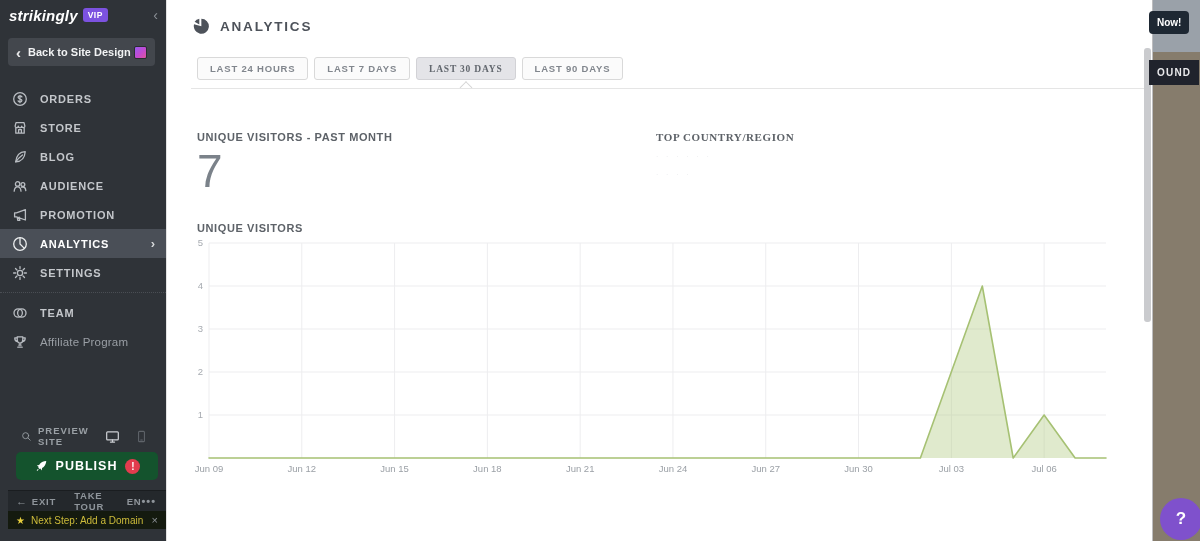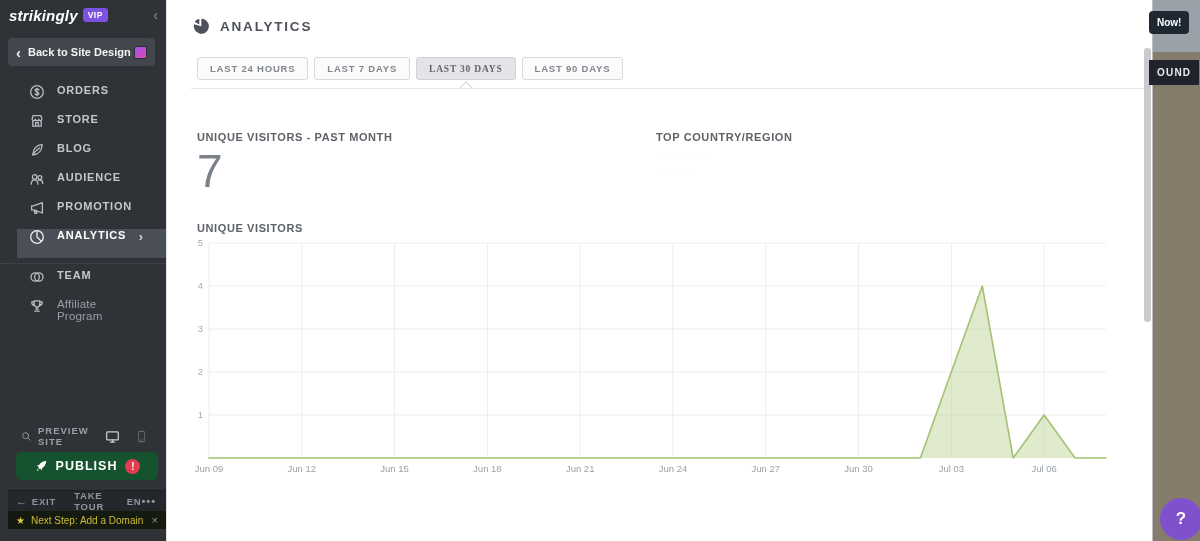--- a/index.html
+++ b/index.html
@@ -11,21 +11,21 @@
   .sidebar { position:absolute; left:0; top:0; width:166px; height:541px; background:#2f3338; color:#c4c7cb; }
   .logo-row { display:flex; align-items:center; height:30px; padding:0 8px 0 9px; }
   .logo { font-size:15px; font-weight:bold; font-style:italic; color:#fff; letter-spacing:.2px; }
   .vip-badge { background:#7c52e0; color:#fff; font-size:8.5px; font-weight:bold; border-radius:3px; padding:2px 5px; margin-left:5px; letter-spacing:.5px; }
   .collapse { margin-left:auto; color:#8b9096; font-size:14px; line-height:1; cursor:pointer; }
   .back-btn { position:absolute; left:8px; right:11px; top:38px; height:28px; background:#43474d; border-radius:4px; display:flex; align-items:center; padding:0 8px; cursor:pointer; }
   .back-chev { color:#e8e9ea; font-size:15px; margin-right:7px; font-weight:bold; line-height:1; }
   .back-label { color:#f2f3f4; font-size:11px; font-weight:bold; }
   .back-thumb { margin-left:auto; width:13px; height:13px; border-radius:2px; background:linear-gradient(135deg,#9a5cf0 0%,#c44ad0 55%,#e0559c 100%); border:1px solid #2a2d31; }
   .nav { position:absolute; left:0; right:0; top:84px; }
-  .nav-item { display:flex; height:29px; padding:0 22px 0 12px; font-size:11px; font-weight:bold; letter-spacing:.8px; color:#c4c7cb; cursor:pointer;margin-left:17px; }
+  .nav-item { display:flex; align-items:center; height:29px; padding:0 10px 0 12px; font-size:11px; font-weight:bold; letter-spacing:.8px; color:#c4c7cb; cursor:pointer; }
   .nav-item .icn { width:16px; height:16px; margin-right:12px; color:#b9bdc2; flex:none; }
   .nav-item.active { background:#4a4f57; color:#fff; }
   .nav-item.active .icn { color:#eceeef; }
   .nav-item.muted { color:#9a9fa5; font-weight:normal; letter-spacing:.2px; font-size:11.5px; }
   .nav-item .chev { margin-left:auto; color:#d6d8da; font-size:13px; font-weight:bold; }
   .nav-divider { border-top:1px dotted #4a4e54; margin:5px 0; }
   .icn svg { width:100%; height:100%; display:block; }
 
   .side-bottom { position:absolute; left:0; right:0; bottom:12px;padding-left:8px; }
   .preview-row { display:flex; align-items:center; height:24px; padding:0 12px 0 13px; margin-bottom:4px; }
@@ -55,21 +55,21 @@
   .main-title { font-size:13.5px; font-weight:bold; letter-spacing:1.8px; color:#4d525a; }
   .tabs { position:absolute; left:30px; top:57px; display:flex; gap:6px;border-radius:10px; }
   .tab { position:relative; height:23px; padding:0 12px; display:flex; align-items:center; background:#fbfbfb; border:1px solid #d9d9d9; border-radius:3px; font-size:9.5px; font-weight:bold; letter-spacing:.8px; color:#81868d; cursor:pointer; }
   .tab.selected { background:#e4e4e8; border-color:#d2d2d6; color:#62676e;font-family:Liberation Serif, serif; }
   .tab .caret { position:absolute; left:50%; bottom:-13px; width:9px; height:9px; background:#fff; border-left:1px solid #d5d5d5; border-top:1px solid #d5d5d5; transform:translateX(-50%) rotate(45deg); }
   .rule { position:absolute; left:24px; right:2px; top:88px; border-top:1px solid #e5e5e5; }
 
   .stat-label { font-size:11px; font-weight:bold; letter-spacing:.6px; color:#5d6268; }
   .stat-left { position:absolute; left:30px; top:131px; }
   .stat-value { font-size:46px; font-weight:300; color:#7b828a; line-height:1.05; margin-top:4px; }
-  .stat-right { position:absolute; left:489px; top:131px; width:240px; }
+  .stat-right { position:absolute; left:489px; top:131px; width:240px;font-family:Liberation Serif, serif; }
   .ph-row { font-size:7px; color:#e4e6e8; letter-spacing:3px; margin-top:10px; white-space:nowrap; overflow:hidden; }
   .chart-label { position:absolute; left:30px; top:222px; }
   .chart-wrap { position:absolute; left:30px; top:238px; width:915px; height:252px; }
   .chart-wrap svg { overflow:visible; }
 
   
   .scroll-thumb { position:absolute; left:1144px; top:48px; width:7px; height:274px; background:#cacbce; border-radius:3px; }
   .right-panel { position:absolute; left:1152px; top:0; width:48px; height:541px; border-left:1px solid #bdbdbf; overflow:visible; }
   .rp-top { position:absolute; left:0; top:0; right:0; height:52px; background:#9aa1a9; }
   .now-btn { position:absolute; left:-4px; top:11px; background:#1e2833; color:#ffffff; font-size:10px; font-weight:bold; border-radius:4px; padding:6px 8px; cursor:pointer; white-space:nowrap; }
@@ -140,20 +140,29 @@
         </div>
         <div class="nav-item active">
           <span class="icn">
             <svg viewBox="0 0 16 16" fill="none" stroke="currentColor" stroke-width="1.3" stroke-linecap="round" stroke-linejoin="round">
               <circle cx="8" cy="8" r="6.3"></circle>
               <path d="M8 8V1.7M8 8l4.4 4.4"></path>
             </svg>
           </span>
           <span>ANALYTICS</span>
           <span class="chev">›</span>
+        </div>
+        <div class="nav-item">
+          <span class="icn">
+            <svg viewBox="0 0 16 16" fill="none" stroke="currentColor" stroke-width="1.3" stroke-linecap="round" stroke-linejoin="round">
+              <circle cx="8" cy="8" r="2.6"></circle>
+              <path d="M8 1.6v2M8 12.4v2M1.6 8h2M12.4 8h2M3.5 3.5 5 5M11 11l1.5 1.5M12.5 3.5 11 5M5 11l-1.5 1.5"></path>
+            </svg>
+          </span>
+          <span>SETTINGS</span>
         </div>
         <div class="nav-divider"></div>
         <div class="nav-item">
           <span class="icn">
             <svg viewBox="0 0 16 16" fill="none" stroke="currentColor" stroke-width="1.3" stroke-linecap="round" stroke-linejoin="round">
               <circle cx="6.2" cy="8" r="4.2"></circle>
               <circle cx="9.8" cy="8" r="4.2"></circle>
             </svg>
           </span>
           <span>TEAM</span>

